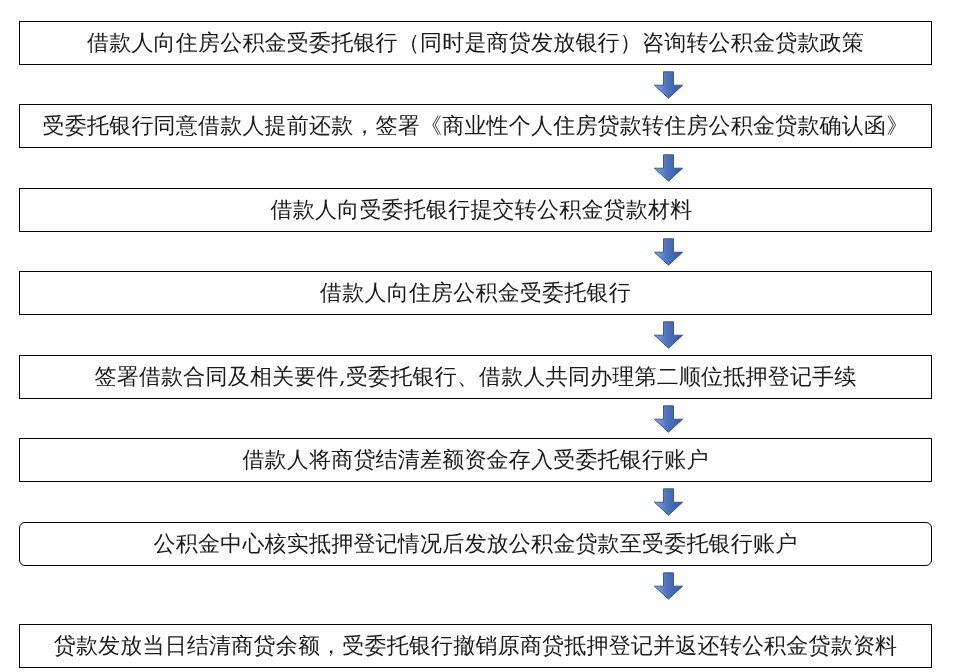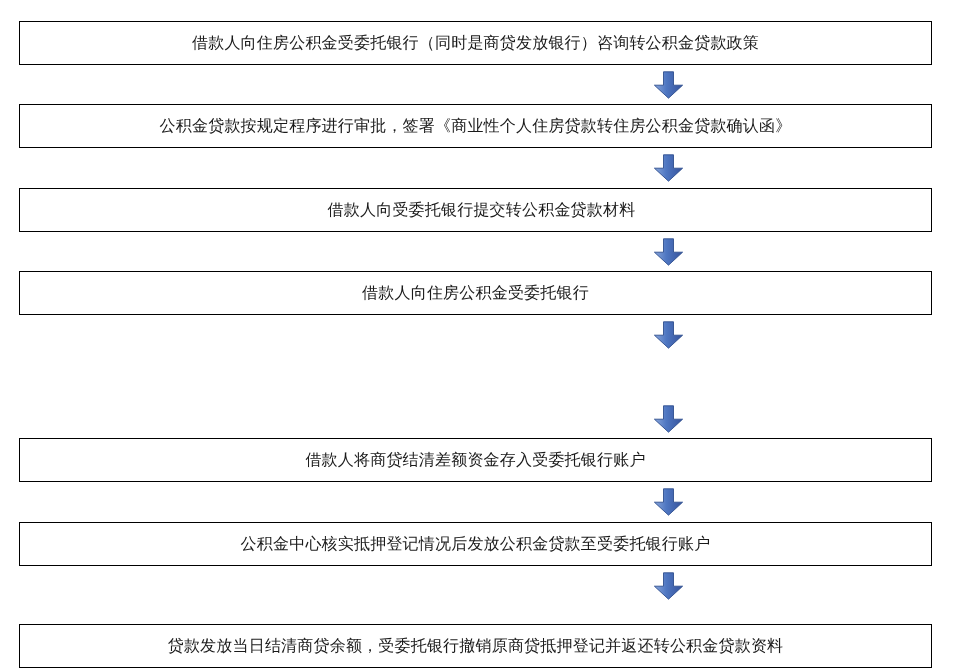--- a/index.html
+++ b/index.html
@@ -26,21 +26,21 @@
     height: 44px;
     box-sizing: border-box;
     border: 1.6px solid #000000;
     background: #ffffff;
     display: flex;
     align-items: center;
     justify-content: center;
   }
   .flow-step-label {
     font-family: "DejaVu Serif", "Liberation Serif", serif;
-    font-size: 16px;
+    font-size: 22px;
     line-height: 1.2;
     color: #1a1a1a;
     letter-spacing: 0.2px;
     white-space: nowrap;
     text-align: center;
   }
   .flow-arrow {
     position: absolute;
     left: 653px;
     width: 31px;
@@ -68,21 +68,21 @@
           <stop offset="0%" stop-color="#8aa6da"></stop>
           <stop offset="42%" stop-color="#4f77c2"></stop>
           <stop offset="100%" stop-color="#35529b"></stop>
         </linearGradient>
       </defs>
       <path d="M10.5 0.8 L20.5 0.8 L20.5 14.2 L29.6 14.2 L15.5 27.2 L1.4 14.2 L10.5 14.2 Z" fill="url(#ag1)" stroke="#2f4f8f" stroke-width="0.9" stroke-linejoin="round"></path>
     </svg>
   </div>
 
   <div class="flow-step" style="top:104px;">
-    <span class="flow-step-label">公积金贷款按规定程序进行审批，签署《商业性个人住房贷款转住房公积金贷款确认函》</span>
+    <span class="flow-step-label">受委托银行同意借款人提前还款，签署《商业性个人住房贷款转住房公积金贷款确认函》</span>
   </div>
 
   <div class="flow-arrow" style="top:154px;">
     <svg viewBox="0 0 31 28" xmlns="http://www.w3.org/2000/svg">
       <defs>
         <linearGradient id="ag2" x1="0" y1="0" x2="1" y2="0">
           <stop offset="0%" stop-color="#8aa6da"></stop>
           <stop offset="42%" stop-color="#4f77c2"></stop>
           <stop offset="100%" stop-color="#35529b"></stop>
         </linearGradient>
@@ -118,20 +118,23 @@
         <linearGradient id="ag4" x1="0" y1="0" x2="1" y2="0">
           <stop offset="0%" stop-color="#8aa6da"></stop>
           <stop offset="42%" stop-color="#4f77c2"></stop>
           <stop offset="100%" stop-color="#35529b"></stop>
         </linearGradient>
       </defs>
       <path d="M10.5 0.8 L20.5 0.8 L20.5 14.2 L29.6 14.2 L15.5 27.2 L1.4 14.2 L10.5 14.2 Z" fill="url(#ag4)" stroke="#2f4f8f" stroke-width="0.9" stroke-linejoin="round"></path>
     </svg>
   </div>
 
+  <div class="flow-step" style="top:355px;">
+    <span class="flow-step-label">签署借款合同及相关要件,受委托银行、借款人共同办理第二顺位抵押登记手续</span>
+  </div>
 
   <div class="flow-arrow" style="top:405px;">
     <svg viewBox="0 0 31 28" xmlns="http://www.w3.org/2000/svg">
       <defs>
         <linearGradient id="ag5" x1="0" y1="0" x2="1" y2="0">
           <stop offset="0%" stop-color="#8aa6da"></stop>
           <stop offset="42%" stop-color="#4f77c2"></stop>
           <stop offset="100%" stop-color="#35529b"></stop>
         </linearGradient>
       </defs>
@@ -149,21 +152,21 @@
         <linearGradient id="ag6" x1="0" y1="0" x2="1" y2="0">
           <stop offset="0%" stop-color="#8aa6da"></stop>
           <stop offset="42%" stop-color="#4f77c2"></stop>
           <stop offset="100%" stop-color="#35529b"></stop>
         </linearGradient>
       </defs>
       <path d="M10.5 0.8 L20.5 0.8 L20.5 14.2 L29.6 14.2 L15.5 27.2 L1.4 14.2 L10.5 14.2 Z" fill="url(#ag6)" stroke="#2f4f8f" stroke-width="0.9" stroke-linejoin="round"></path>
     </svg>
   </div>
 
-  <div class="flow-step" style="top:522px;">
+  <div class="flow-step" style="top:522px;border-radius:6px;">
     <span class="flow-step-label">公积金中心核实抵押登记情况后发放公积金贷款至受委托银行账户</span>
   </div>
 
   <div class="flow-arrow" style="top:572px;">
     <svg viewBox="0 0 31 28" xmlns="http://www.w3.org/2000/svg">
       <defs>
         <linearGradient id="ag7" x1="0" y1="0" x2="1" y2="0">
           <stop offset="0%" stop-color="#8aa6da"></stop>
           <stop offset="42%" stop-color="#4f77c2"></stop>
           <stop offset="100%" stop-color="#35529b"></stop>

